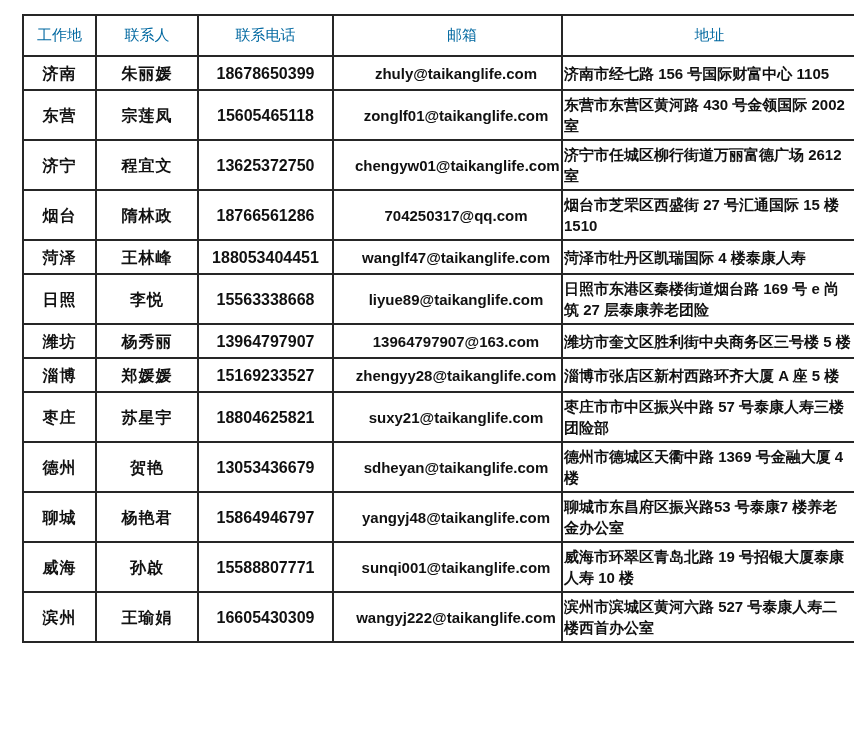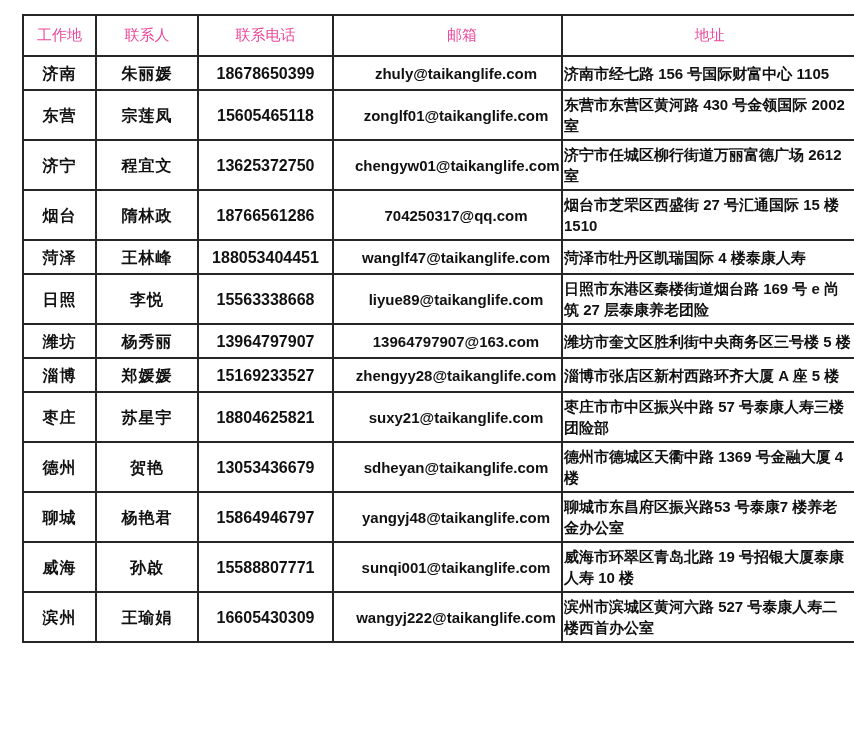--- a/index.html
+++ b/index.html
@@ -25,21 +25,21 @@
   .contact-table th,
   .contact-table td {
     border: 2px solid #262626;
     box-sizing: border-box;
     overflow: hidden;
   }
   .contact-table th {
     font-family: "Liberation Serif", serif;
     font-weight: 400;
     font-size: 15px;
-    color: #ec4899;
+    color: #0369a1;
     height: 41px;
     text-align: center;
     vertical-align: middle;
   }
   .contact-table td {
     font-weight: 700;
     color: #111111;
     text-align: center;
     vertical-align: middle;
     height: 34px;

